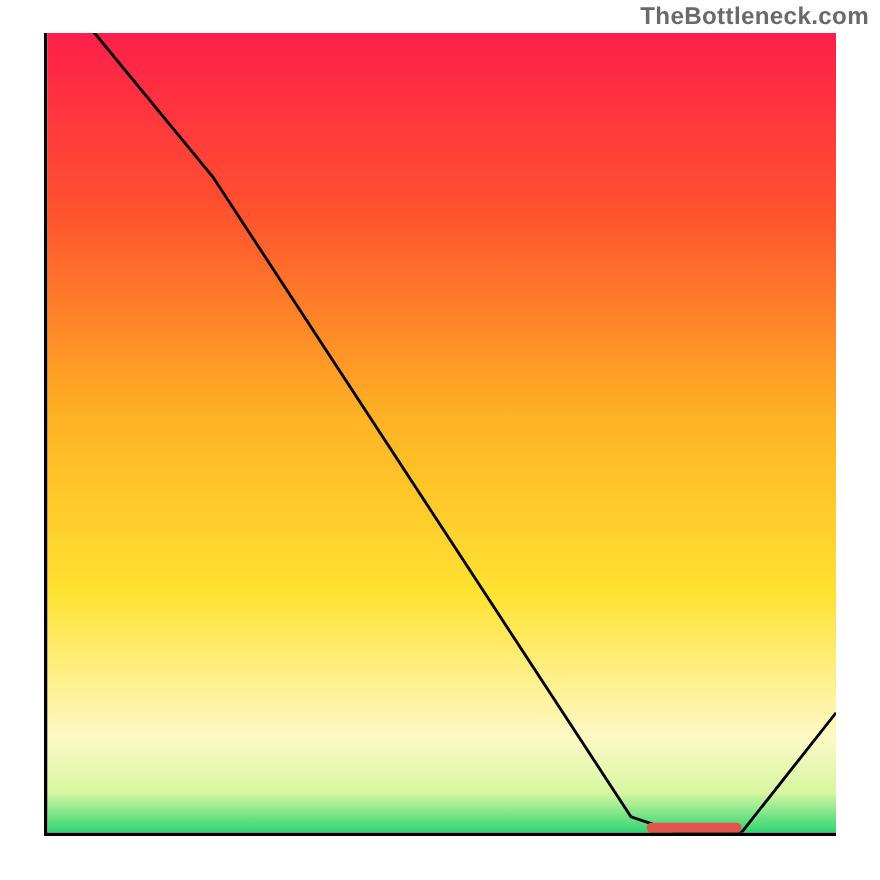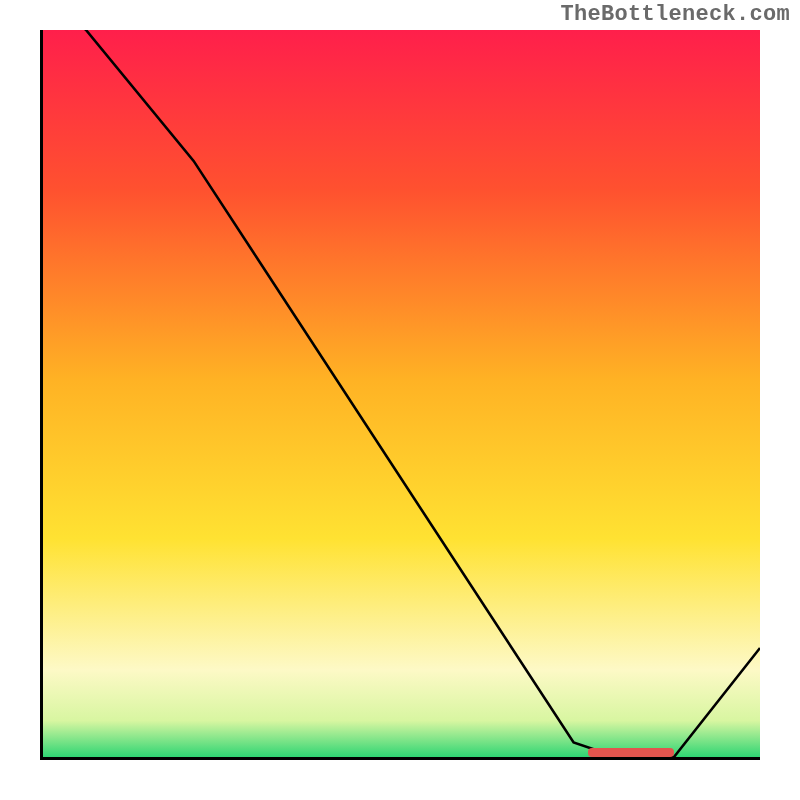--- a/index.html
+++ b/index.html
@@ -7,21 +7,20 @@
     padding: 0;
     width: 800px;
     height: 800px;
     background: #ffffff;
     font-family: Arial, Helvetica, sans-serif;
   }
   .stage {
     position: relative;
     width: 800px;
     height: 800px;
-    font-family: Liberation Mono, monospace;
   }
   .attribution {
     position: absolute;
     top: 2px;
     right: 10px;
     font-size: 22px;
     font-weight: 600;
     color: #6a6a6a;
     letter-spacing: 0.3px;
   }

